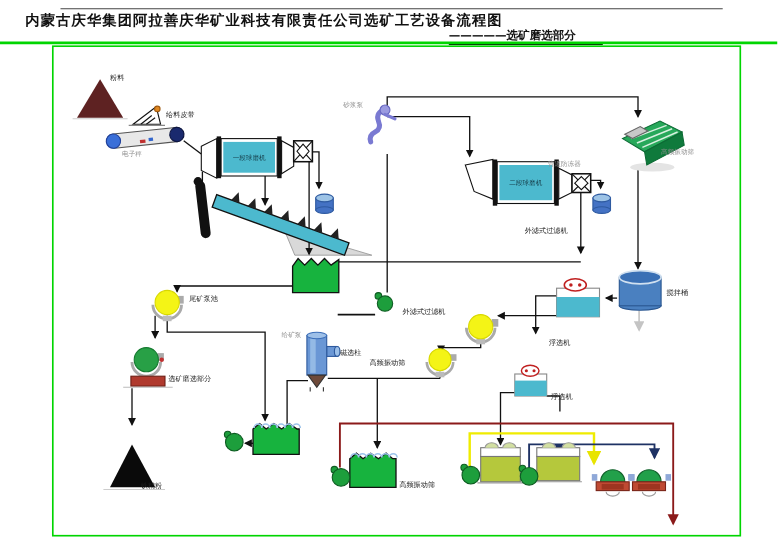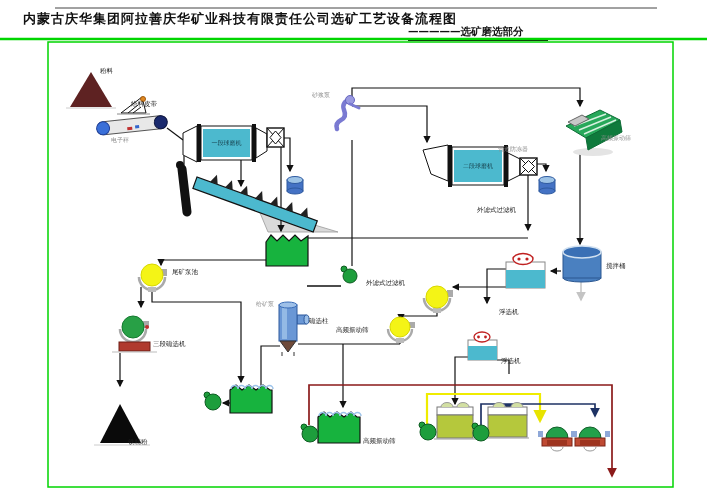--- a/index.html
+++ b/index.html
@@ -314,33 +314,33 @@
       <rect x="571" y="431" width="5" height="6" fill="#8fa8d8"></rect>
       <rect x="605" y="431" width="5" height="6" fill="#8fa8d8"></rect>
       <path d="M579,438 A11,11 0 0 1 601,438 Z" fill="#22a04a" stroke="#11602a"></path>
       <rect x="575" y="438" width="30" height="8" fill="#bf4a33" stroke="#7a2418"></rect>
       <rect x="580" y="440" width="20" height="5" fill="#9e3520"></rect>
       <path d="M584,447 A6,4 0 0 0 596,447" stroke="#999" fill="none"></path>
     </g>
   </svg>
 
   <div class="lbl" style="left:100px;top:67px">粉料</div>
-  <div class="lbl" style="left:131px;top:100px">给料皮带</div>
+  <div class="lbl" style="left:151px;top:100px">给料皮带</div>
   <div class="lbl lbl-gray" style="left:111px;top:136px">电子秤</div>
   <div class="lbl lbl-in" style="left:203px;top:139px">一段球磨机</div>
   <div class="lbl lbl-in" style="left:454px;top:162px;width:48px">二段球磨机</div>
   <div class="lbl lbl-gray" style="left:312px;top:91px">砂浆泵</div>
   <div class="lbl lbl-gray" style="left:498px;top:145px">管道防冻器</div>
   <div class="lbl" style="left:477px;top:206px">外滤式过滤机</div>
   <div class="lbl lbl-gray" style="left:601px;top:134px">高频振动筛</div>
   <div class="lbl" style="left:606px;top:262px">搅拌桶</div>
   <div class="lbl" style="left:499px;top:308px">浮选机</div>
   <div class="lbl" style="left:501px;top:357px">浮选机</div>
   <div class="lbl" style="left:366px;top:279px">外滤式过滤机</div>
   <div class="lbl" style="left:336px;top:326px">高频振动筛</div>
   <div class="lbl" style="left:172px;top:268px">尾矿泵池</div>
   <div class="lbl" style="left:309px;top:317px">磁选柱</div>
   <div class="lbl lbl-gray" style="left:256px;top:300px">给矿泵</div>
-  <div class="lbl" style="left:153px;top:340px">三段磁选机</div>
+  <div class="lbl" style="left:153px;top:340px">选矿磨选部分</div>
   <div class="lbl" style="left:128px;top:438px">铁精粉</div>
   <div class="lbl" style="left:363px;top:437px">高频振动筛</div>
 
 </div>
 
 </body></html>

